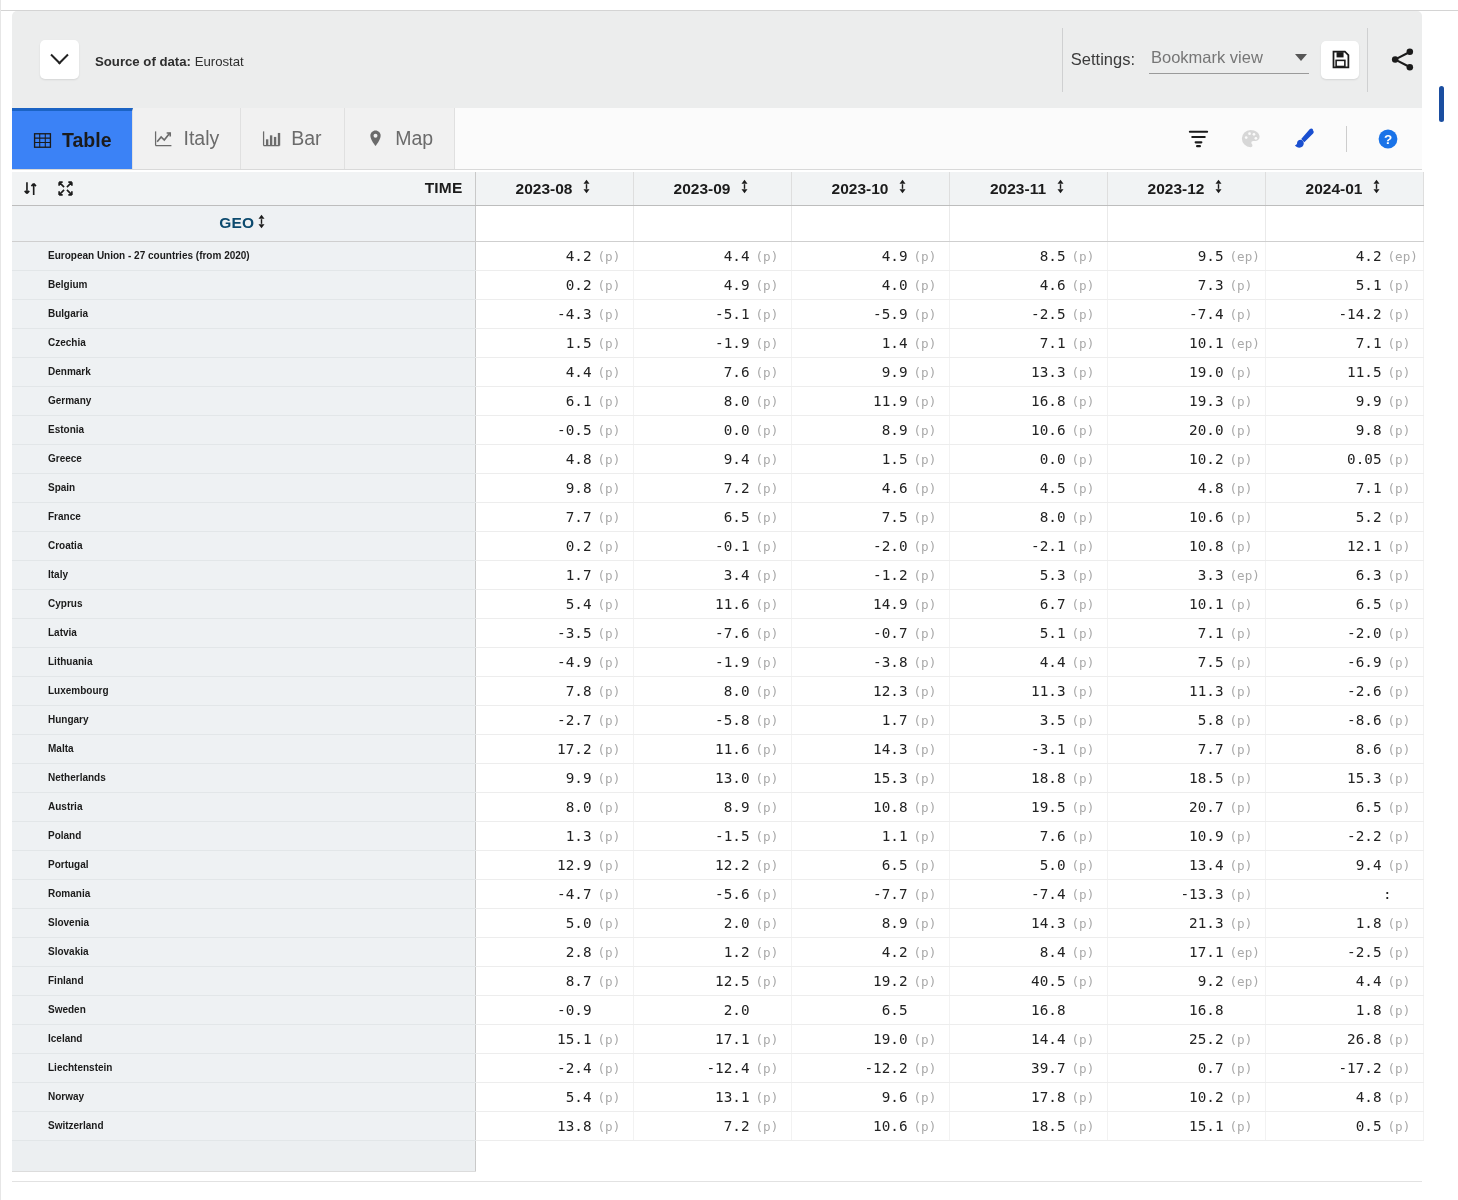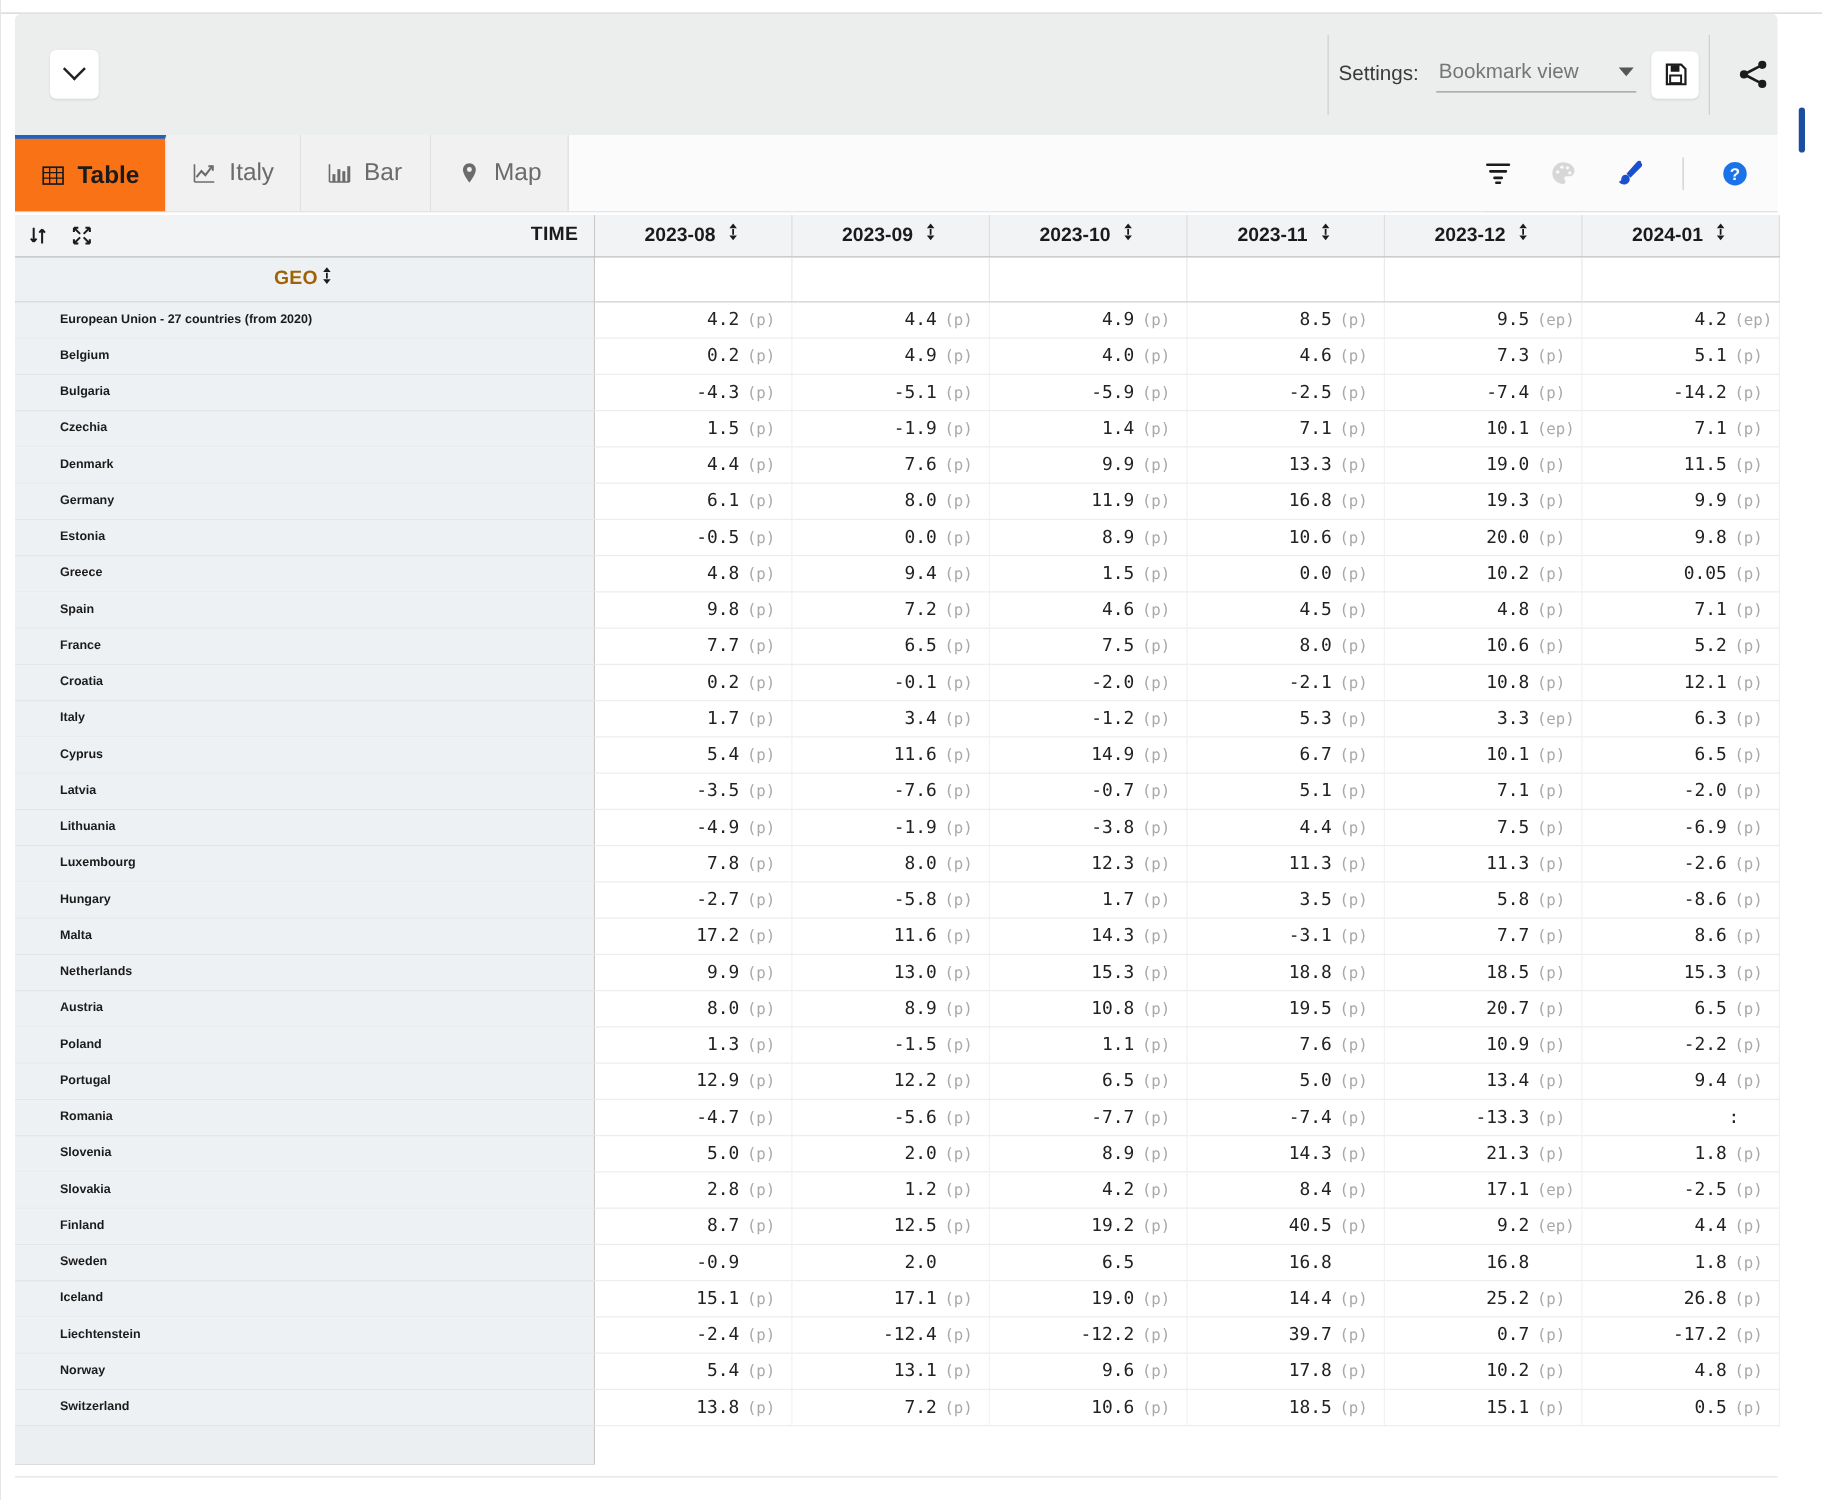--- a/index.html
+++ b/index.html
@@ -151,21 +151,21 @@
     padding: 0 21px;
     font-size: 19.5px;
     color: #6b6b6b;
     background: #f1f1f1;
     border-right: 1px solid #e0e0e0;
     cursor: pointer;
     position: relative;
     min-width: 104px;
   }
   .tab.active {
-    background: #f97316;
+    background: #3b82f6;
     color: #1b1b1b;
     font-weight: bold;
     border-top: 3px solid #1b63c4;
     border-right: 1px solid #e0e0e0;
   }
   .tab-icon { display: flex; align-items: center; }
   .tabbar-spacer { flex: 1 1 auto; background: #fbfbfb; }
   .tools {
     display: flex;
     align-items: center;
@@ -237,21 +237,21 @@
     height: 36px;
     text-align: center;
     cursor: pointer;
   }
   .geo-inner {
     display: inline-flex;
     align-items: center;
     gap: 2px;
     font-size: 15.5px;
     font-weight: bold;
-    color: #a16207;
+    color: #0c4a6e;
     letter-spacing: 0.2px;
   }
   td.geo-blank {
     background: #ffffff;
     border-bottom: 1px solid #cfcfcf;
     border-right: 1px solid #eaeaea;
     height: 36px;
   }
 
   
@@ -323,20 +323,24 @@
 
 <div class="top-strip"></div>
 
 <div class="header-panel">
 
   <div class="collapse-btn">
     <span class="chevron-d"></span>
   </div>
 
   <div class="title-block">
+    <div class="src-line">
+      <span class="src-label">Source of data:</span>
+      <span>Eurostat</span>
+    </div>
   </div>
 
   <div class="settings-zone">
     <div class="vdiv"></div>
     <span class="settings-label">Settings:</span>
 
     <div class="bookmark-select">
       <span class="bookmark-text">Bookmark view</span>
       <span class="caret-dn"></span>
     </div>

